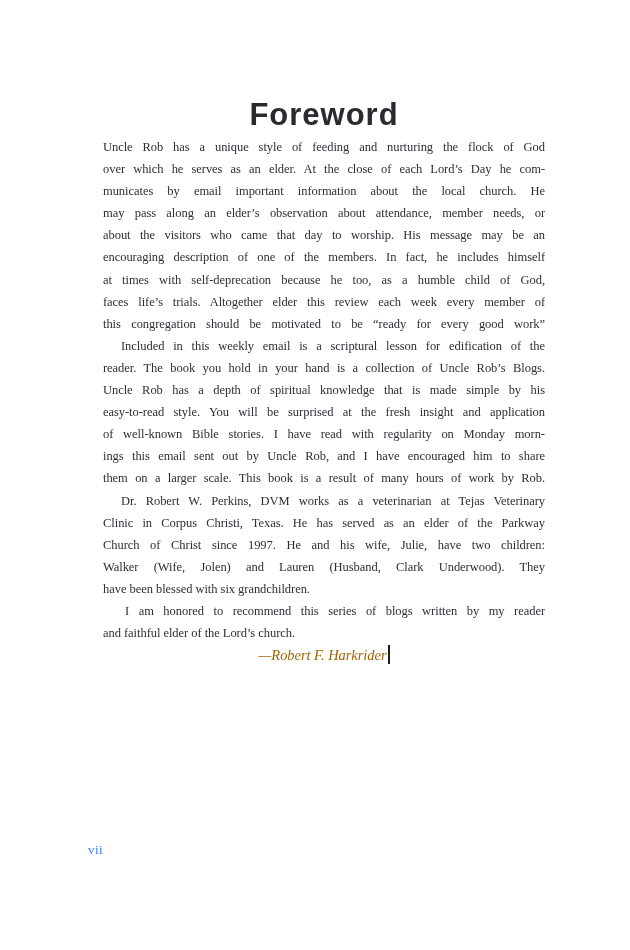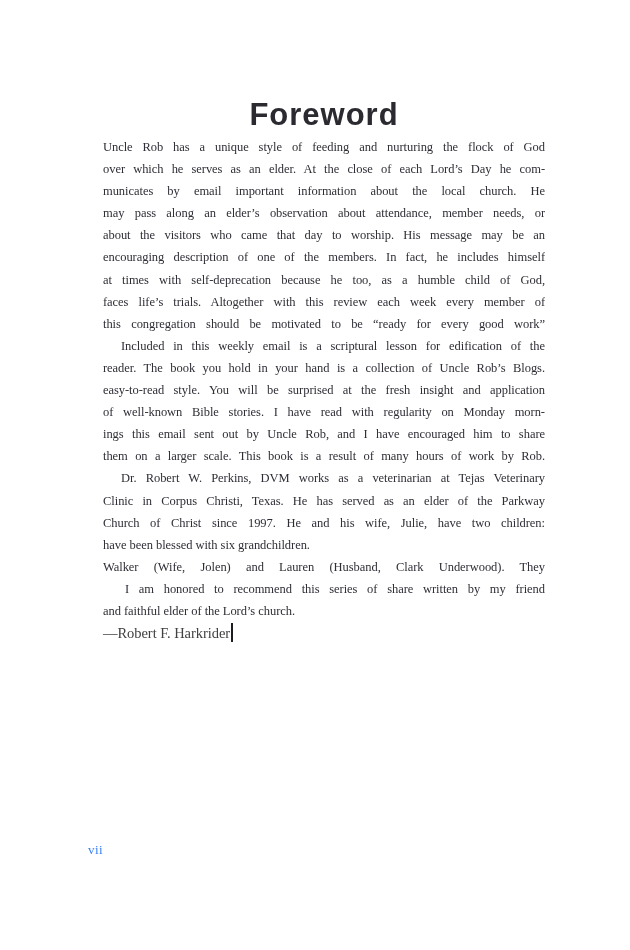--- a/index.html
+++ b/index.html
@@ -47,23 +47,24 @@
   .ln.j {
     white-space: normal;
     text-align: justify;
     text-align-last: justify;
     overflow: hidden;
   }
   .ln.ind  { text-indent: 18px; }
   .ln.ind2 { text-indent: 22px; }
   .sigrow {
     height: 22.1px;
-    text-align: left;
+    text-align: center;
+    font-style: italic;
     font-size: 14.5px;
-    color: #404040;
+    color: #a16207;
   }
   .cursor {
     display: inline-block;
     width: 2px;
     height: 19px;
     background: #1c1c22;
     vertical-align: -4px;
     margin-left: 1px;
   }
   .folio {
@@ -86,37 +87,38 @@
 
   <div class="bodytext">
 
     <div class="ln j">Uncle Rob has a unique style of feeding and nurturing the flock of God</div>
     <div class="ln j">over which he serves as an elder. At the close of each Lord’s Day he com-</div>
     <div class="ln j">municates by email important information about the local church. He</div>
     <div class="ln j">may pass along an elder’s observation about attendance, member needs, or</div>
     <div class="ln j">about the visitors who came that day to worship. His message may be an</div>
     <div class="ln j">encouraging description of one of the members. In fact, he includes himself</div>
     <div class="ln j">at times with self-deprecation because he too, as a humble child of God,</div>
-    <div class="ln j">faces life’s trials. Altogether with this review each week every member of</div>
+    <div class="ln j">faces life’s trials. Altogether elder this review each week every member of</div>
     <div class="ln j">this congregation should be motivated to be “ready for every good work”</div>
 
     <div class="ln j ind">Included in this weekly email is a scriptural lesson for edification of the</div>
     <div class="ln j">reader. The book you hold in your hand is a collection of Uncle Rob’s Blogs.</div>
+    <div class="ln j">Uncle Rob has a depth of spiritual knowledge that is made simple by his</div>
     <div class="ln j">easy-to-read style. You will be surprised at the fresh insight and application</div>
     <div class="ln j">of well-known Bible stories. I have read with regularity on Monday morn-</div>
     <div class="ln j">ings this email sent out by Uncle Rob, and I have encouraged him to share</div>
     <div class="ln j">them on a larger scale. This book is a result of many hours of work by Rob.</div>
 
     <div class="ln j ind">Dr. Robert W. Perkins, DVM works as a veterinarian at Tejas Veterinary</div>
     <div class="ln j">Clinic in Corpus Christi, Texas. He has served as an elder of the Parkway</div>
     <div class="ln j">Church of Christ since 1997. He and his wife, Julie, have two children:</div>
+    <div class="ln j">Walker (Wife, Jolen) and Lauren (Husband, Clark Underwood). They</div>
     <div class="ln">have been blessed with six grandchildren.</div>
-    <div class="ln j">Walker (Wife, Jolen) and Lauren (Husband, Clark Underwood). They</div>
 
-    <div class="ln j ind2">I am honored to recommend this series of share written by my friend</div>
+    <div class="ln j ind2">I am honored to recommend this series of blogs written by my reader</div>
     <div class="ln">and faithful elder of the Lord’s church.</div>
 
     <div class="sigrow"><span>—Robert F. Harkrider</span><span class="cursor"></span></div>
   </div>
 
   <div class="folio">vii</div>
 
 </div>
 
 </body></html>

